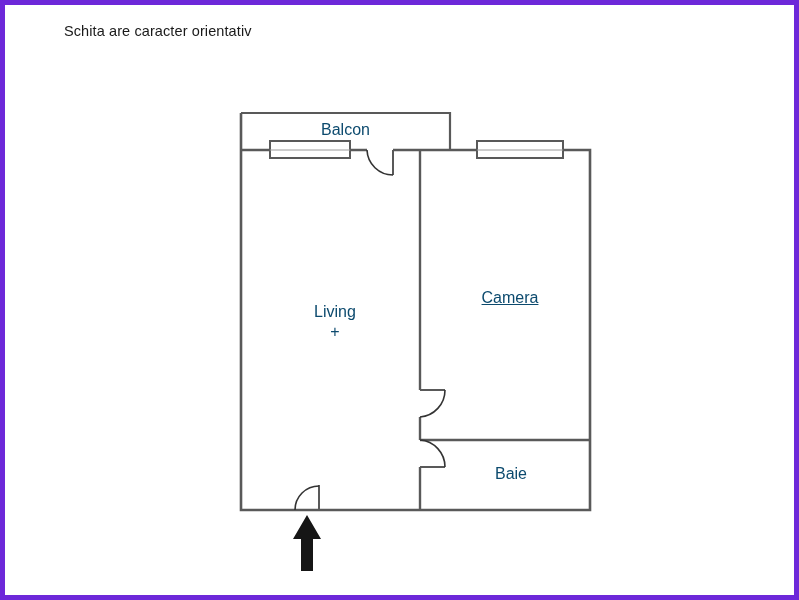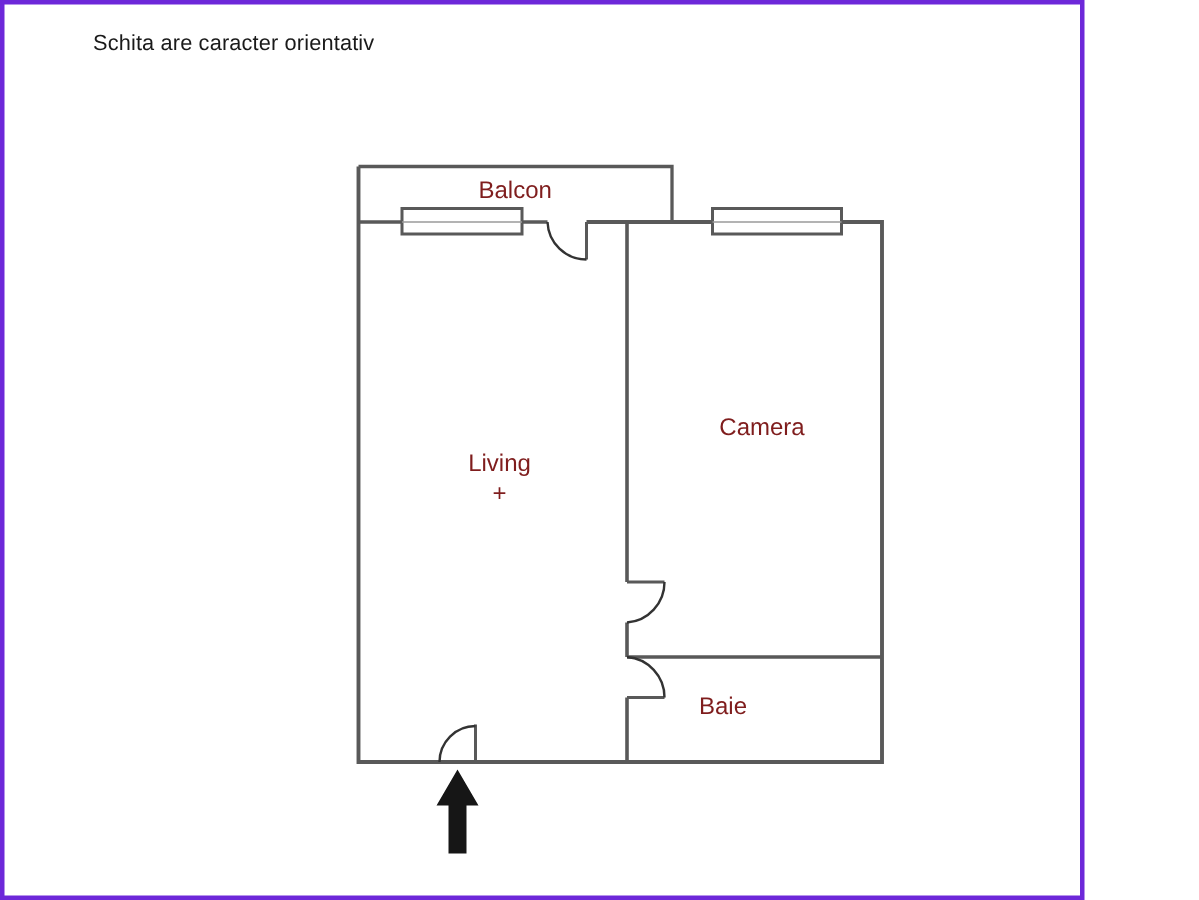--- a/index.html
+++ b/index.html
@@ -2,54 +2,54 @@
 <html><head>
 <meta charset="utf-8">
 <style>
   html, body {
     margin: 0;
     padding: 0;
     background: #ffffff;
   }
   #root {
     position: relative;
-    width: 723px;
+    width: 799px;
     height: 600px;
     background: #ffffff;
-    border: 3px solid #6d28d9;
+    border: 5px solid #6d28d9;
     box-sizing: border-box;
     font-family: "Liberation Sans", sans-serif;
     overflow: hidden;
   }
   #note {
     position: absolute;
     left: 59px;
     top: 18px;
     font-size: 14.5px;
     color: #1a1a1a;
     letter-spacing: 0.1px;
     white-space: nowrap;
   }
   #plan-svg {
     position: absolute;
     left: 0;
     top: 0;
   }
   .room-label {
     position: absolute;
-    color: #7f1d1d;
+    color: #0c4a6e;
     font-size: 16px;
     text-align: center;
     white-space: nowrap;
     line-height: 1.28;
   }
   #label-balcon { left: 316px; top: 115px; }
   #label-living { left: 255px; top: 253px; width: 150px; margin-top: 44px; }
-  #label-camera { left: 450px; top: 273px; width: 110px; }
-  #label-baie   { left: 439px; top: 459px; width: 80px; }
+  #label-camera { left: 450px; top: 283px; width: 110px; text-decoration: underline; }
+  #label-baie   { left: 466px; top: 459px; width: 80px; }
 
   #logo {
     position: absolute;
     left: 716px;
     top: 516px;
     width: 72px;
     height: 72px;
   }
   #logo svg { display: block; }
 </style>

